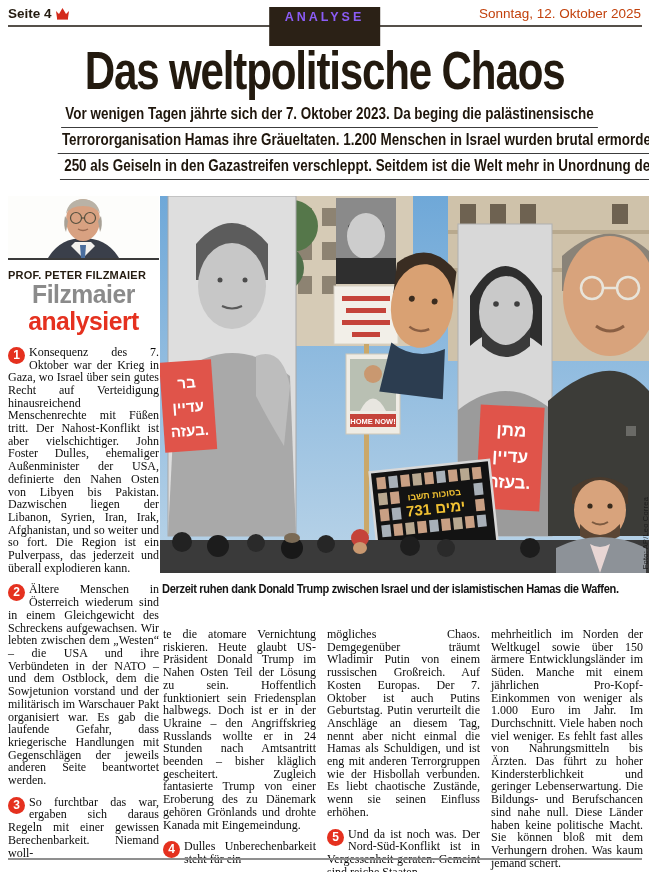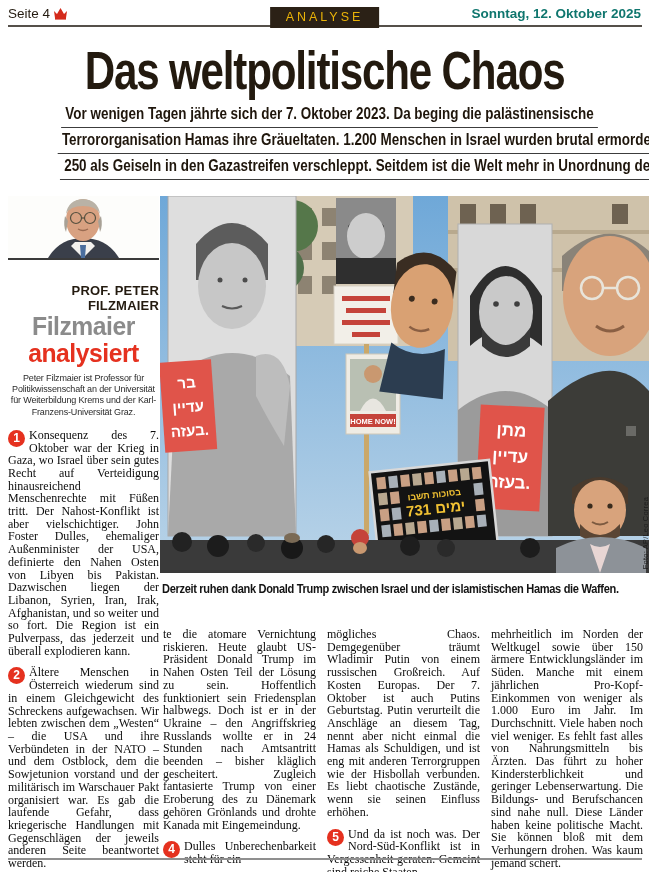--- a/index.html
+++ b/index.html
@@ -2,35 +2,35 @@
 <html><head>
 <meta charset="utf-8">
 <style>
   html,body{margin:0;padding:0}
   body{
     width:649px;height:872px;position:relative;background:#fff;overflow:hidden;
     font-family:"Liberation Sans",sans-serif;color:#111;
   }
   
   .masthead-rule{position:absolute;left:8px;right:7px;top:25px;height:2px;background:#55504a}
-  .page-label{position:absolute;left:8px;top:6px;font-weight:normal;font-size:13.5px;color:#241b10;display:flex;align-items:center;gap:3px}
-  .date-label{position:absolute;right:8px;top:6px;font-weight:bold;font-size:13.5px;color:#0f766e}
-  .section-badge{position:absolute;left:50%;top:7px;transform:translateX(-50%);background:#2b2116;color:#eab308;
-    font-weight:normal;font-size:12.5px;letter-spacing:3px;padding:3px 16px 4px;z-index:2}
+  .page-label{position:absolute;left:8px;top:6px;font-weight:bold;font-size:13.5px;color:#241b10;display:flex;align-items:center;gap:3px}
+  .date-label{position:absolute;right:8px;top:6px;font-weight:normal;font-size:13.5px;color:#c2410c}
+  .section-badge{position:absolute;left:50%;top:7px;transform:translateX(-50%);background:#2b2116;color:#8b5cf6;
+    font-weight:bold;font-size:12.5px;letter-spacing:3px;padding:3px 16px 22px;z-index:2}
   
   .headline{position:absolute;top:42px;left:0;width:649px;text-align:center;white-space:nowrap}
   .headline .hl{display:inline-block;transform:scaleX(.78);font-size:54px;font-weight:800;letter-spacing:-1.5px;color:#231a0f;line-height:1.05}
   .deck{position:absolute;top:104px;left:0;width:649px;text-align:right}
   .deck-line{white-space:nowrap;margin-bottom:2px}
   .deck-line .dl{display:inline-block;transform:scaleX(.84);font-size:16px;font-weight:bold;color:#1f160c;
     border-bottom:1.6px solid #3c3c3c;padding:0 5px 3px;line-height:1.25}
   
   .author-col{position:absolute;left:8px;top:196px;width:151px}
   .portrait-wrap{width:151px;height:62px;background:#fff;border-bottom:2.5px solid #3a3a3a;overflow:hidden;text-align:center}
-  .kicker{text-align:right;font-weight:bold;font-size:13px;letter-spacing:.2px;color:#241b10;margin-top:23px}
+  .kicker{text-align:left;font-weight:bold;font-size:11px;letter-spacing:.2px;color:#241b10;margin-top:9px}
   .name-gray{text-align:center;font-size:26px;font-weight:800;color:#8b8b8b;line-height:1.02;letter-spacing:-.5px;transform:scaleX(.95)}
   .name-red{text-align:center;font-size:26px;font-weight:800;color:#e5311f;line-height:1.05;letter-spacing:-.5px;transform:scaleX(.95)}
   .bio{text-align:center;font-size:9px;letter-spacing:-.15px;line-height:1.25;color:#2b2b2b;margin-top:6px;font-weight:500}
   
   .copy{font-family:"Liberation Serif",serif;font-size:12px;line-height:12.7px;text-align:justify;color:#0c0c0c}
   .author-col .copy{margin-top:11px}
   .para{margin:0 0 9px}
   .pnum{float:left;width:17px;height:17px;border-radius:50%;background:#e5311f;color:#fff;
     font-family:"Liberation Sans",sans-serif;font-weight:bold;font-size:12px;line-height:17px;text-align:center;margin:1px 4px 0 0}
   .col{position:absolute;top:628px;width:153px}
@@ -80,21 +80,20 @@
       <path d="M93 20 Q95 30 92 36 L90 25 Z" fill="#a8a196"></path>
       <circle cx="68" cy="22" r="5.5" fill="none" stroke="#55503f" stroke-width="1.2"></circle>
       <circle cx="82" cy="22" r="5.5" fill="none" stroke="#55503f" stroke-width="1.2"></circle>
       <line x1="73.5" y1="22" x2="76.5" y2="22" stroke="#55503f" stroke-width="1.2"></line>
       <path d="M70 33 Q75 36 80 33" stroke="#9a6b52" stroke-width="1.4" fill="none"></path>
     </svg>
   </div>
   <div class="kicker">PROF. PETER FILZMAIER</div>
   <div class="name-gray">Filzmaier</div>
   <div class="name-red">analysiert</div>
-  <div class="bio">Peter Filzmaier ist Professor für Politikwissenschaft an der Universität für Weiterbildung Krems und der Karl-Franzens-Universität Graz.</div>
 
   <div class="copy">
     <p class="para">
       <span class="pnum">1</span>
       <span>Konsequenz des 7. Oktober war der Krieg in Gaza, wo Israel über sein gutes Recht auf Verteidigung hinausreichend Menschenrechte mit Füßen tritt. Der Nahost-Konflikt ist aber vielschichtiger. John Foster Dulles, ehemaliger Außenminister der USA, definierte den Nahen Osten von Libyen bis Pakistan. Dazwischen liegen der Libanon, Syrien, Iran, Irak, Afghanistan, und so weiter und so fort. Die Region ist ein Pulverpass, das jederzeit und überall explodieren kann.</span>
     </p>
     <p class="para">
       <span class="pnum">2</span>
       <span>Ältere Menschen in Österreich wiederum sind in einem Gleichgewicht des Schreckens aufgewachsen. Wir lebten zwischen dem „Westen“ – die USA und ihre Verbündeten in der NATO – und dem Ostblock, dem die Sowjetunion vorstand und der militärisch im Warschauer Pakt organisiert war. Es gab die laufende Gefahr, dass kriegerische Handlungen mit Gegenschlägen der jeweils anderen Seite beantwortet werden.</span>
     </p>

